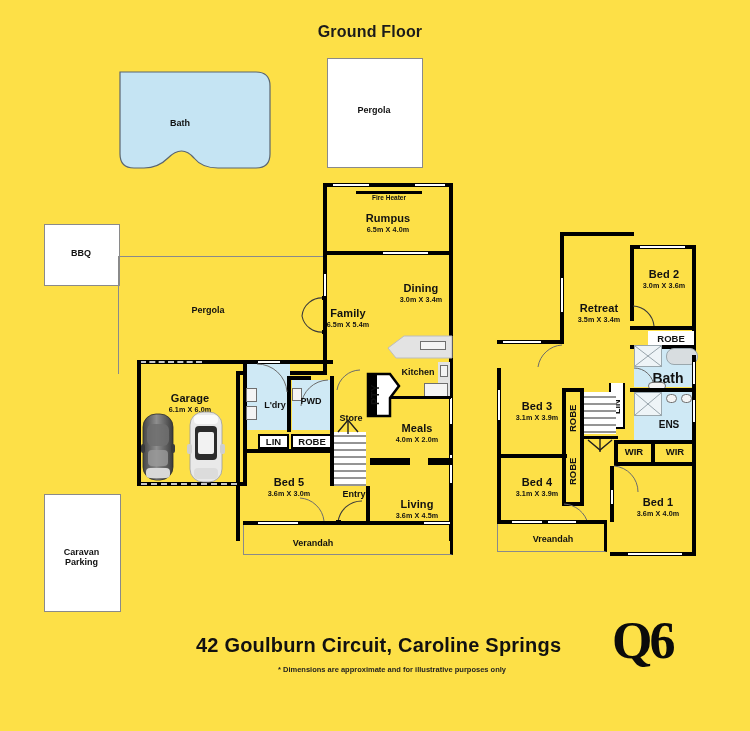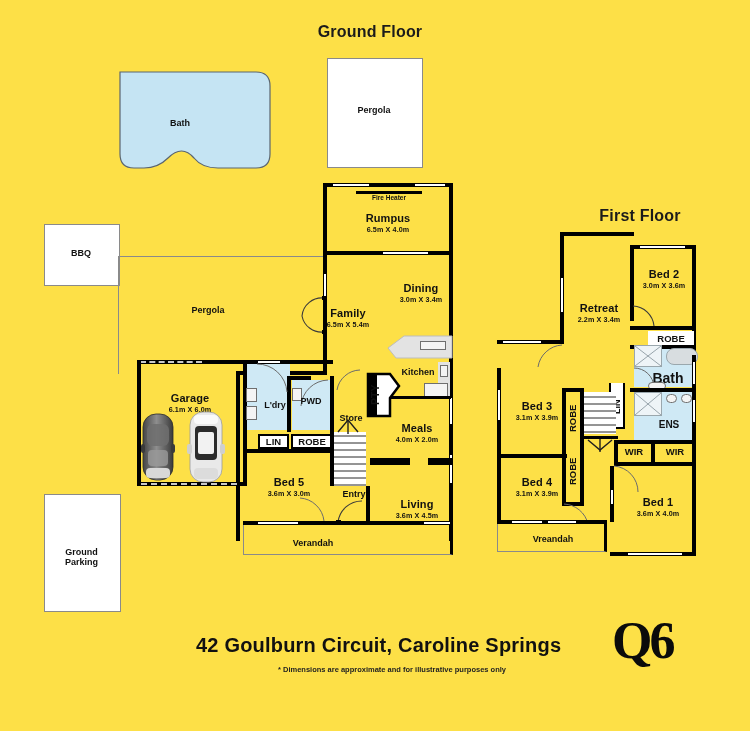--- a/index.html
+++ b/index.html
@@ -50,21 +50,20 @@
   .disc{font-size:7.5px;font-weight:700;color:#222;white-space:nowrap;text-align:center;}
   .logo{font-family:"Liberation Serif","DejaVu Serif",serif;font-size:52px;font-weight:700;color:#0b0b0b;letter-spacing:-3px;line-height:1;}
   svg{display:block;overflow:visible;}
 </style>
 </head>
 <body>
 
 <div id="plan">
 
   <div class="abs floor-title" style="left:280px;top:23px;width:180px;">Ground Floor</div>
-  <div class="abs floor-title" style="left:550px;top:207px;width:180px;">First Floor</div>
 
   <svg class="abs" style="left:110px;top:62px;" width="170" height="120">
     <path d="M10,10 L146,10 Q160,10 160,24 L160,92 Q160,106 146,106
              L108,106 Q92,106 84,96 Q72,82 58,96 Q48,106 34,106
              L24,106 Q10,106 10,92 Z" fill="#c5e4f3" stroke="#5a6570" stroke-width="1.2"></path>
   </svg>
   <div class="abs lbl" style="left:135px;top:118px;width:90px;">Bath</div>
 
   <div class="abs outline-thin" style="left:327px;top:58px;width:94px;height:108px;"></div>
   <div class="abs lbl" style="left:330px;top:105px;width:88px;">Pergola</div>
@@ -72,21 +71,21 @@
   <div class="abs outline-thin" style="left:44px;top:224px;width:74px;height:60px;"></div>
   <div class="abs lbl" style="left:46px;top:248px;width:70px;">BBQ</div>
 
   <div class="abs thin" style="left:118px;top:256px;width:205px;height:1px;"></div>
 
   <div class="abs thin" style="left:118px;top:256px;width:1px;height:118px;"></div>
   <div class="abs lbl" style="left:172px;top:305px;width:72px;">Pergola</div>
 
   <div class="abs outline-thin" style="left:44px;top:494px;width:75px;height:116px;"></div>
   <div class="abs" style="left:46px;top:547px;width:71px;text-align:center;">
-    <div class="lbl">Ground</div>
+    <div class="lbl">Caravan</div>
     <div class="lbl">Parking</div>
   </div>
 
   <div class="abs wall" style="left:323px;top:183px;width:130px;height:4px;"></div>
   <div class="abs win" style="left:333px;top:183px;width:36px;height:4px;"></div>
   <div class="abs win" style="left:415px;top:183px;width:30px;height:4px;"></div>
   <div class="abs wall" style="left:323px;top:183px;width:4px;height:72px;"></div>
   <div class="abs wall" style="left:449px;top:183px;width:4px;height:72px;"></div>
   <div class="abs wall" style="left:323px;top:251px;width:130px;height:4px;"></div>
   <div class="abs win" style="left:383px;top:251px;width:45px;height:4px;"></div>
@@ -281,21 +280,21 @@
   </svg>
   <div class="abs wall" style="left:630px;top:326px;width:66px;height:4px;"></div>
   <div class="abs boxlbl" style="left:648px;top:331px;width:46px;height:15px;font-size:9.5px;border:none;">ROBE</div>
   <div class="abs wall" style="left:630px;top:345px;width:66px;height:4px;"></div>
 
   <div class="abs wall" style="left:560px;top:232px;width:74px;height:4px;"></div>
   <div class="abs wall" style="left:560px;top:232px;width:4px;height:112px;"></div>
   <div class="abs win-v" style="left:560px;top:278px;width:4px;height:34px;"></div>
   <div class="abs rm" style="left:566px;top:302px;width:66px;">
     <span class="nm">Retreat</span>
-    <span class="dim">2.2m X 3.4m</span>
+    <span class="dim">3.5m X 3.4m</span>
   </div>
   <div class="abs wall" style="left:497px;top:340px;width:66px;height:4px;"></div>
   <div class="abs win" style="left:503px;top:340px;width:38px;height:4px;"></div>
 
   <div class="abs wet" style="left:634px;top:349px;width:58px;height:38px;"></div>
   <div class="abs" style="left:634px;top:345px;width:28px;height:22px;border:1px solid #9aa7ad;box-sizing:border-box;background:#eef4f7;">
     <svg width="26" height="20">
       <line x1="0" y1="0" x2="26" y2="20" stroke="#8c9aa1" stroke-width="0.9"></line>
       <line x1="26" y1="0" x2="0" y2="20" stroke="#8c9aa1" stroke-width="0.9"></line>
     </svg>

